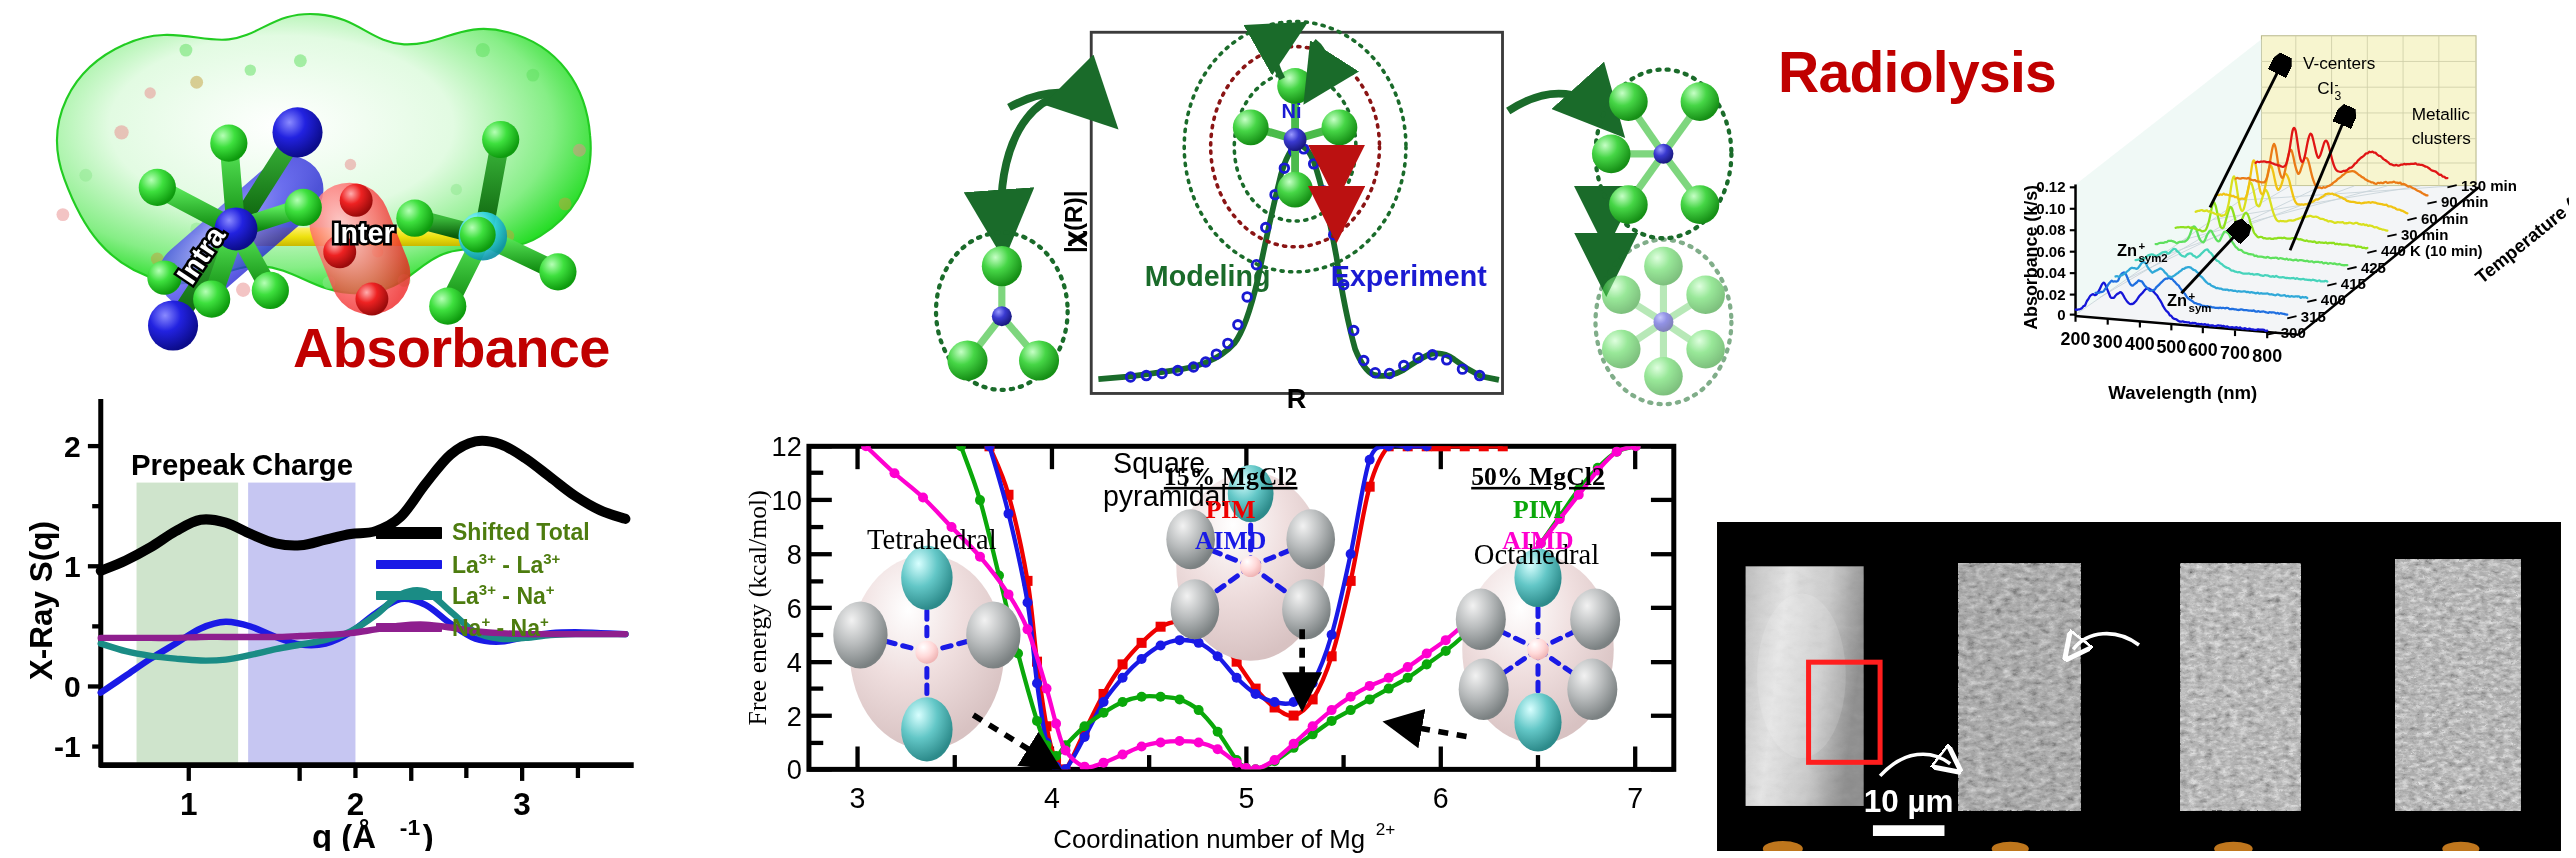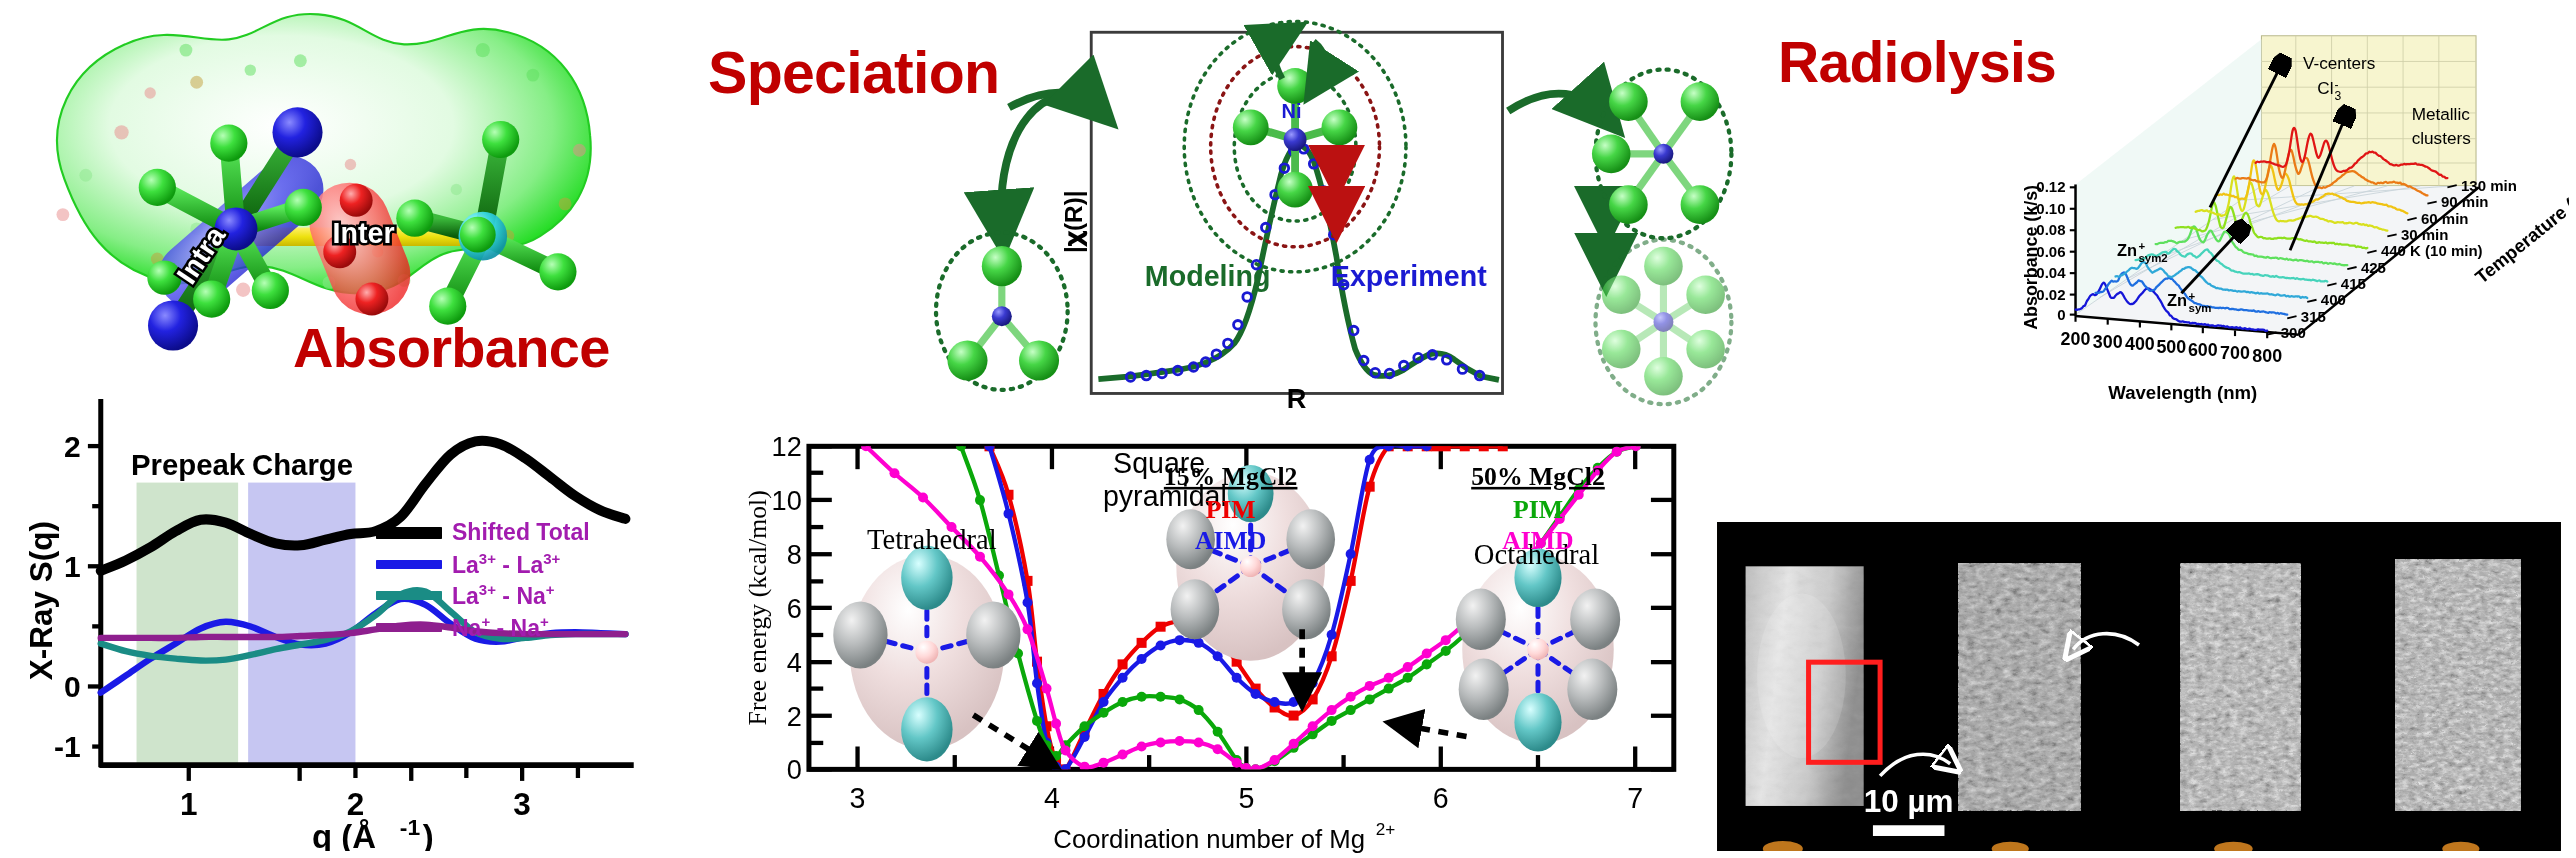--- a/index.html
+++ b/index.html
@@ -22,21 +22,21 @@
     white-space: nowrap;
   }
 
   
   #struct-mol { left: 14.3px; top: 0px; width: 630px; height: 372px; }
 
   #sq-chart { left: 21.5px; top: 386px; width: 644px; height: 465px; }
 
   .legend-row { display: flex; align-items: center; gap: 10px; height: 31.5px; }
   .legend-swatch { width: 66px; height: 9.3px; border-radius: 0.7px; }
-  .legend-text { font-weight: bold; font-size: 23px; color: #a21caf; white-space: nowrap; }
+  .legend-text { font-weight: bold; font-size: 23px; color: #4d7c0f; white-space: nowrap; }
   .legend-text sup { font-size: 15px; vertical-align: super; }
 
   
   #fe-chart { left: 737px; top: 422px; width: 973px; height: 436px; }
 
   
   #radio { left: 2004px; top: 7.2px; width: 565px; height: 415px; }
 
   
   #corr-img { left: 1717px; top: 522px; width: 844px; height: 297px; background: #eab308; }
@@ -279,21 +279,20 @@
     <div class="legend-row">
       <div class="legend-swatch" style="background:#1a8c85;"></div>
       <div class="legend-text">La<sup>3+</sup> - Na<sup>+</sup></div>
     </div>
     <div class="legend-row">
       <div class="legend-swatch" style="background:#8e1f8e;"></div>
       <div class="legend-text">Na<sup>+</sup> - Na<sup>+</sup></div>
     </div>
   </div>
 
-  <div class="abs section-title" style="left:708px; top:39px; font-size:59px;">Speciation</div>
 
   <div class="abs" style="left:916px; top:7.2px; width:844px; height:401px;">
     <svg width="844" height="401" viewBox="0 0 1180 560">
       <defs>
         <radialGradient id="gb2" cx="34%" cy="28%" r="72%">
           <stop offset="0%" stop-color="#c6ffc6"></stop>
           <stop offset="45%" stop-color="#46d646"></stop>
           <stop offset="100%" stop-color="#168f16"></stop>
         </radialGradient>
         <radialGradient id="nb2" cx="34%" cy="28%" r="72%">
@@ -752,21 +751,21 @@
       <text class="serif" x="-260" y="40" transform="rotate(-90)" font-size="36" text-anchor="middle" fill="#000">Free energy (kcal/mol)</text>
       <g class="serif">
         <text x="660" y="596" font-size="36" text-anchor="middle" fill="#000">Coordination number of Mg</text>
         <text x="893" y="578" font-size="24" fill="#000">2+</text>
       </g>
     </svg>
   </div>
 
   <div class="abs" style="left:1481px; top:438px;"></div>
 
-  <div class="abs section-title" style="left:1778px; top:29px; font-size:57px;">Radiolysis</div>
+  <div class="abs section-title" style="left:1778px; top:39px; font-size:57px;">Radiolysis</div>
 
   <div class="abs" id="radio">
     <svg width="565" height="415" viewBox="0 0 790 580">
       <defs>
         <clipPath id="rClip">
             <rect x="0" y="0" width="790" height="580"></rect>
           </clipPath>
       </defs>
 
       <polygon points="360,40 660,40 660,250 360,250" fill="#f7f5cf" stroke="#b9b98d" stroke-width="1.5"></polygon>

